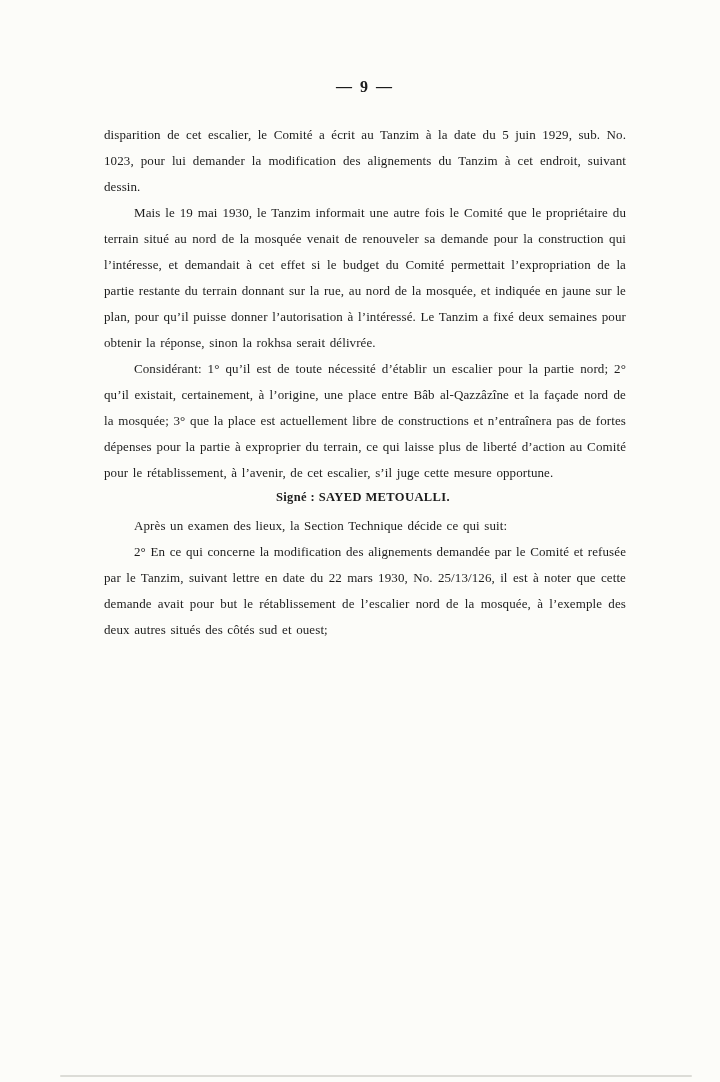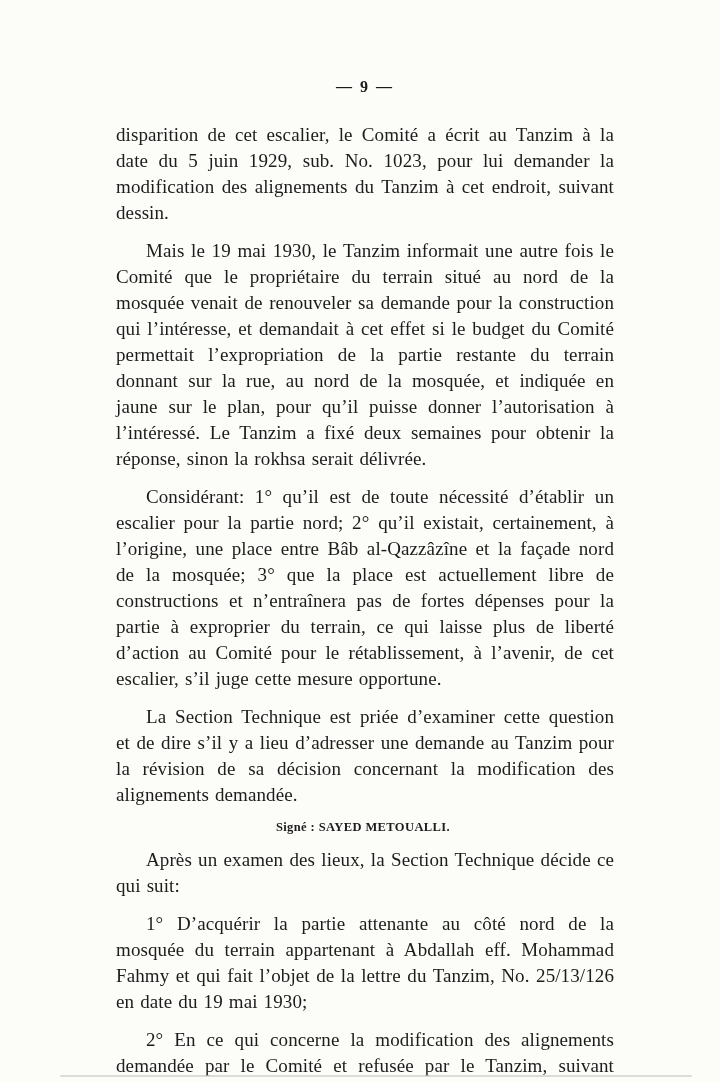--- a/index.html
+++ b/index.html
@@ -17,22 +17,22 @@
     padding: 78px 94px 0 104px;
   }
   .page-number {
     text-align: center;
     font-weight: bold;
     font-size: 16px;
     letter-spacing: 2px;
     margin-bottom: 26px;
   }
   .para {
-    margin: 12px;
-    font-size: 19px;
+    margin: 0;
+    font-size: 13px;
     line-height: 26px;
     text-align: justify;
     text-indent: 30px;
     word-spacing: 1.2px;
     letter-spacing: 0.1px;
   }
   .para.first {
     text-indent: 0;
   }
   .signature {
@@ -58,24 +58,22 @@
 
 <div class="page">
   <div class="page-number">— 9 —</div>
 
   <p class="para first">disparition de cet escalier, le Comité a écrit au Tanzim à la date du 5 juin 1929, sub. No. 1023, pour lui demander la modification des alignements du Tanzim à cet endroit, suivant dessin.</p>
 
   <p class="para">Mais le 19 mai 1930, le Tanzim informait une autre fois le Comité que le propriétaire du terrain situé au nord de la mosquée venait de renouveler sa demande pour la construction qui l’intéresse, et demandait à cet effet si le budget du Comité permettait l’expropriation de la partie restante du terrain donnant sur la rue, au nord de la mosquée, et indiquée en jaune sur le plan, pour qu’il puisse donner l’autorisation à l’intéressé. Le Tanzim a fixé deux semaines pour obtenir la réponse, sinon la rokhsa serait délivrée.</p>
 
   <p class="para">Considérant: 1° qu’il est de toute nécessité d’établir un escalier pour la partie nord; 2° qu’il existait, certainement, à l’origine, une place entre Bâb al-Qazzâzîne et la façade nord de la mosquée; 3° que la place est actuellement libre de constructions et n’entraînera pas de fortes dépenses pour la partie à exproprier du terrain, ce qui laisse plus de liberté d’action au Comité pour le rétablissement, à l’avenir, de cet escalier, s’il juge cette mesure opportune.</p>
 
-  <p class="para">La Section Technique est priée d’examiner cette question et de dire s’il y a lieu d’adresser une demande au Tanzim pour la révision de sa décision concernant la modification des alignements demandée.</p>
 
   <div class="signature">Signé : SAYED METOUALLI.</div>
 
   <p class="para">Après un examen des lieux, la Section Technique décide ce qui suit:</p>
 
-  <p class="para">1° D’acquérir la partie attenante au côté nord de la mosquée du terrain appartenant à Abdallah eff. Mohammad Fahmy et qui fait l’objet de la lettre du Tanzim, No. 25/13/126 en date du 19 mai 1930;</p>
 
   <p class="para">2° En ce qui concerne la modification des alignements demandée par le Comité et refusée par le Tanzim, suivant lettre en date du 22 mars 1930, No. 25/13/126, il est à noter que cette demande avait pour but le rétablissement de l’escalier nord de la mosquée, à l’exemple des deux autres situés des côtés sud et ouest;</p>
 </div>
 
 <div class="scan-edge"></div>
 
 </body></html>

